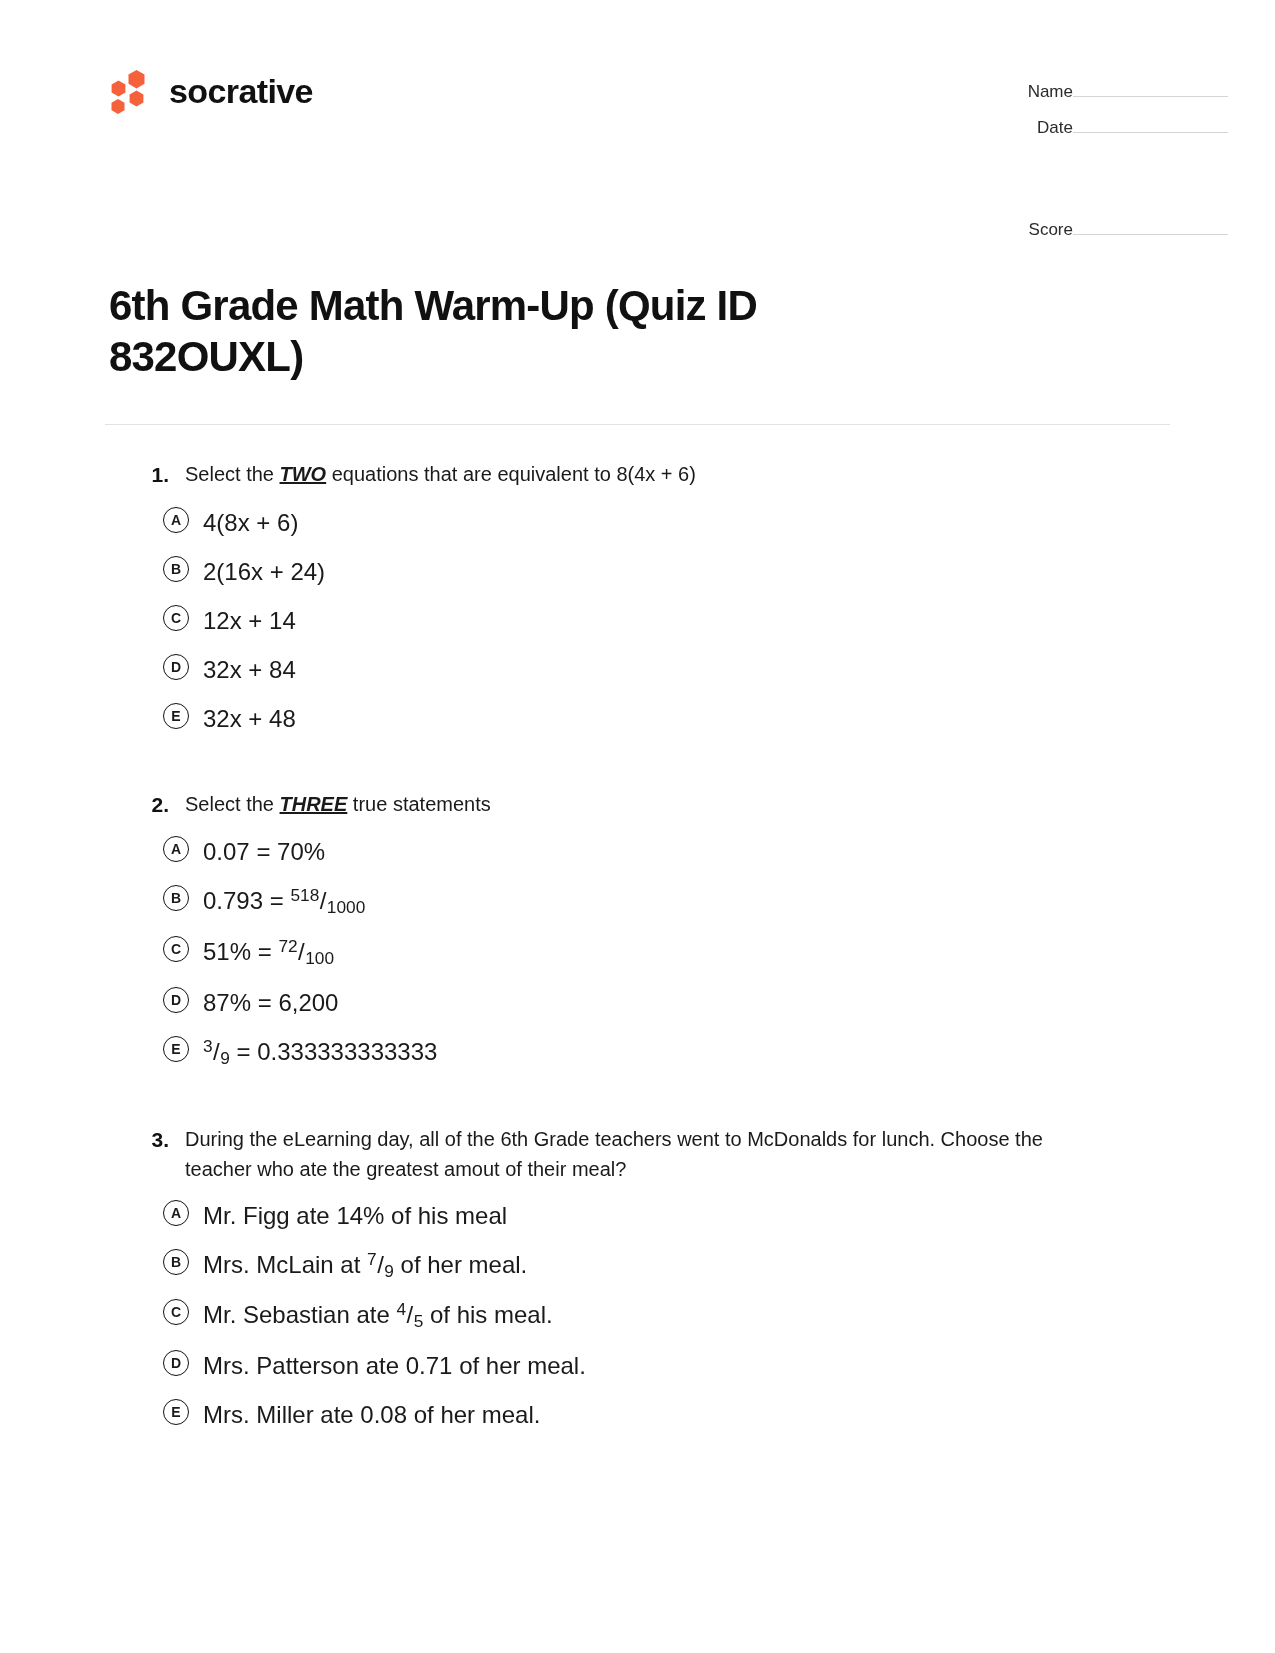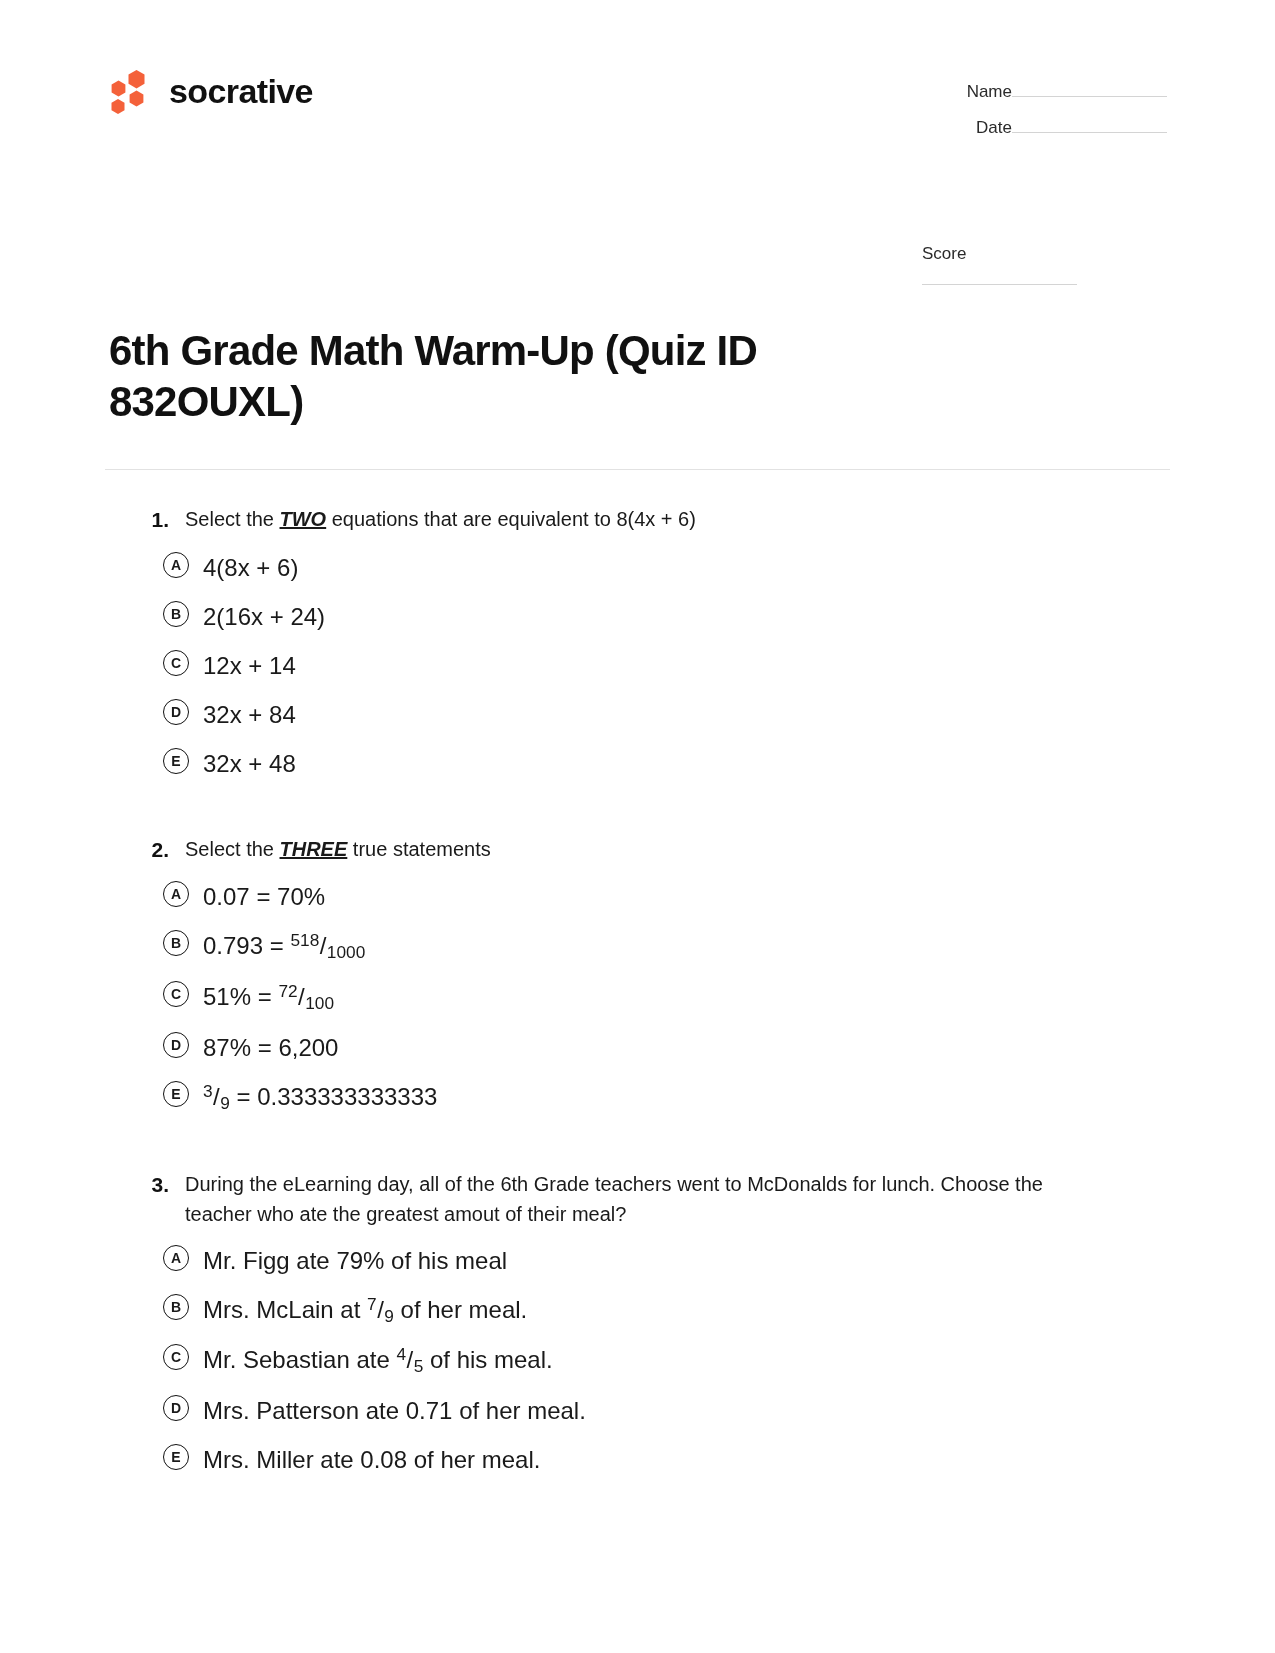--- a/index.html
+++ b/index.html
@@ -20,21 +20,21 @@
     height: 1653px;
     box-sizing: border-box;
     padding: 0;
   }
 
   
   .header {
     display: flex;
     align-items: flex-start;
     justify-content: space-between;
-    padding: 60px 108px 0 105px;
+    padding: 60px 47px 0 105px;
   }
   .brand {
     display: flex;
     align-items: center;
     gap: 18px;
     padding-top: 8px;
   }
   .logo-mark {
     width: 46px;
     height: 46px;
@@ -66,22 +66,21 @@
     color: #2b2b2b;
     white-space: nowrap;
   }
   .meta-line {
     display: block;
     width: 155px;
     border-bottom: 1.5px solid #d4d4d4;
     height: 20px;
   }
   .meta-row.score {
-    margin-top: 106px;
-    flex-direction: column;
+    margin-top: 76px;
   }
 
   
   .title-block {
     padding: 26px 105px 0 105px;
   }
   .quiz-title {
     font-size: 42px;
     font-weight: 700;
     line-height: 1.22;
@@ -267,21 +266,21 @@
         </div>
       </div>
       <div class="question">
         <div class="q-head">
           <span class="q-num">3.</span>
           <div class="q-text">During the eLearning day, all of the 6th Grade teachers went to McDonalds for lunch. Choose the teacher who ate the greatest amout of their meal?</div>
         </div>
         <div class="q-body">
           <div class="choice">
             <span class="bubble">A</span>
-            <span class="choice-text">Mr. Figg ate 79% of his meal</span>
+            <span class="choice-text">Mr. Figg ate 14% of his meal</span>
           </div>
           <div class="choice">
             <span class="bubble">B</span>
             <span class="choice-text">Mrs. McLain at <span class="frac"><span class="num">7</span><span class="sl">/</span><span class="den">9</span></span> of her meal.</span>
           </div>
           <div class="choice">
             <span class="bubble">C</span>
             <span class="choice-text">Mr. Sebastian ate <span class="frac"><span class="num">4</span><span class="sl">/</span><span class="den">5</span></span> of his meal.</span>
           </div>
           <div class="choice">

